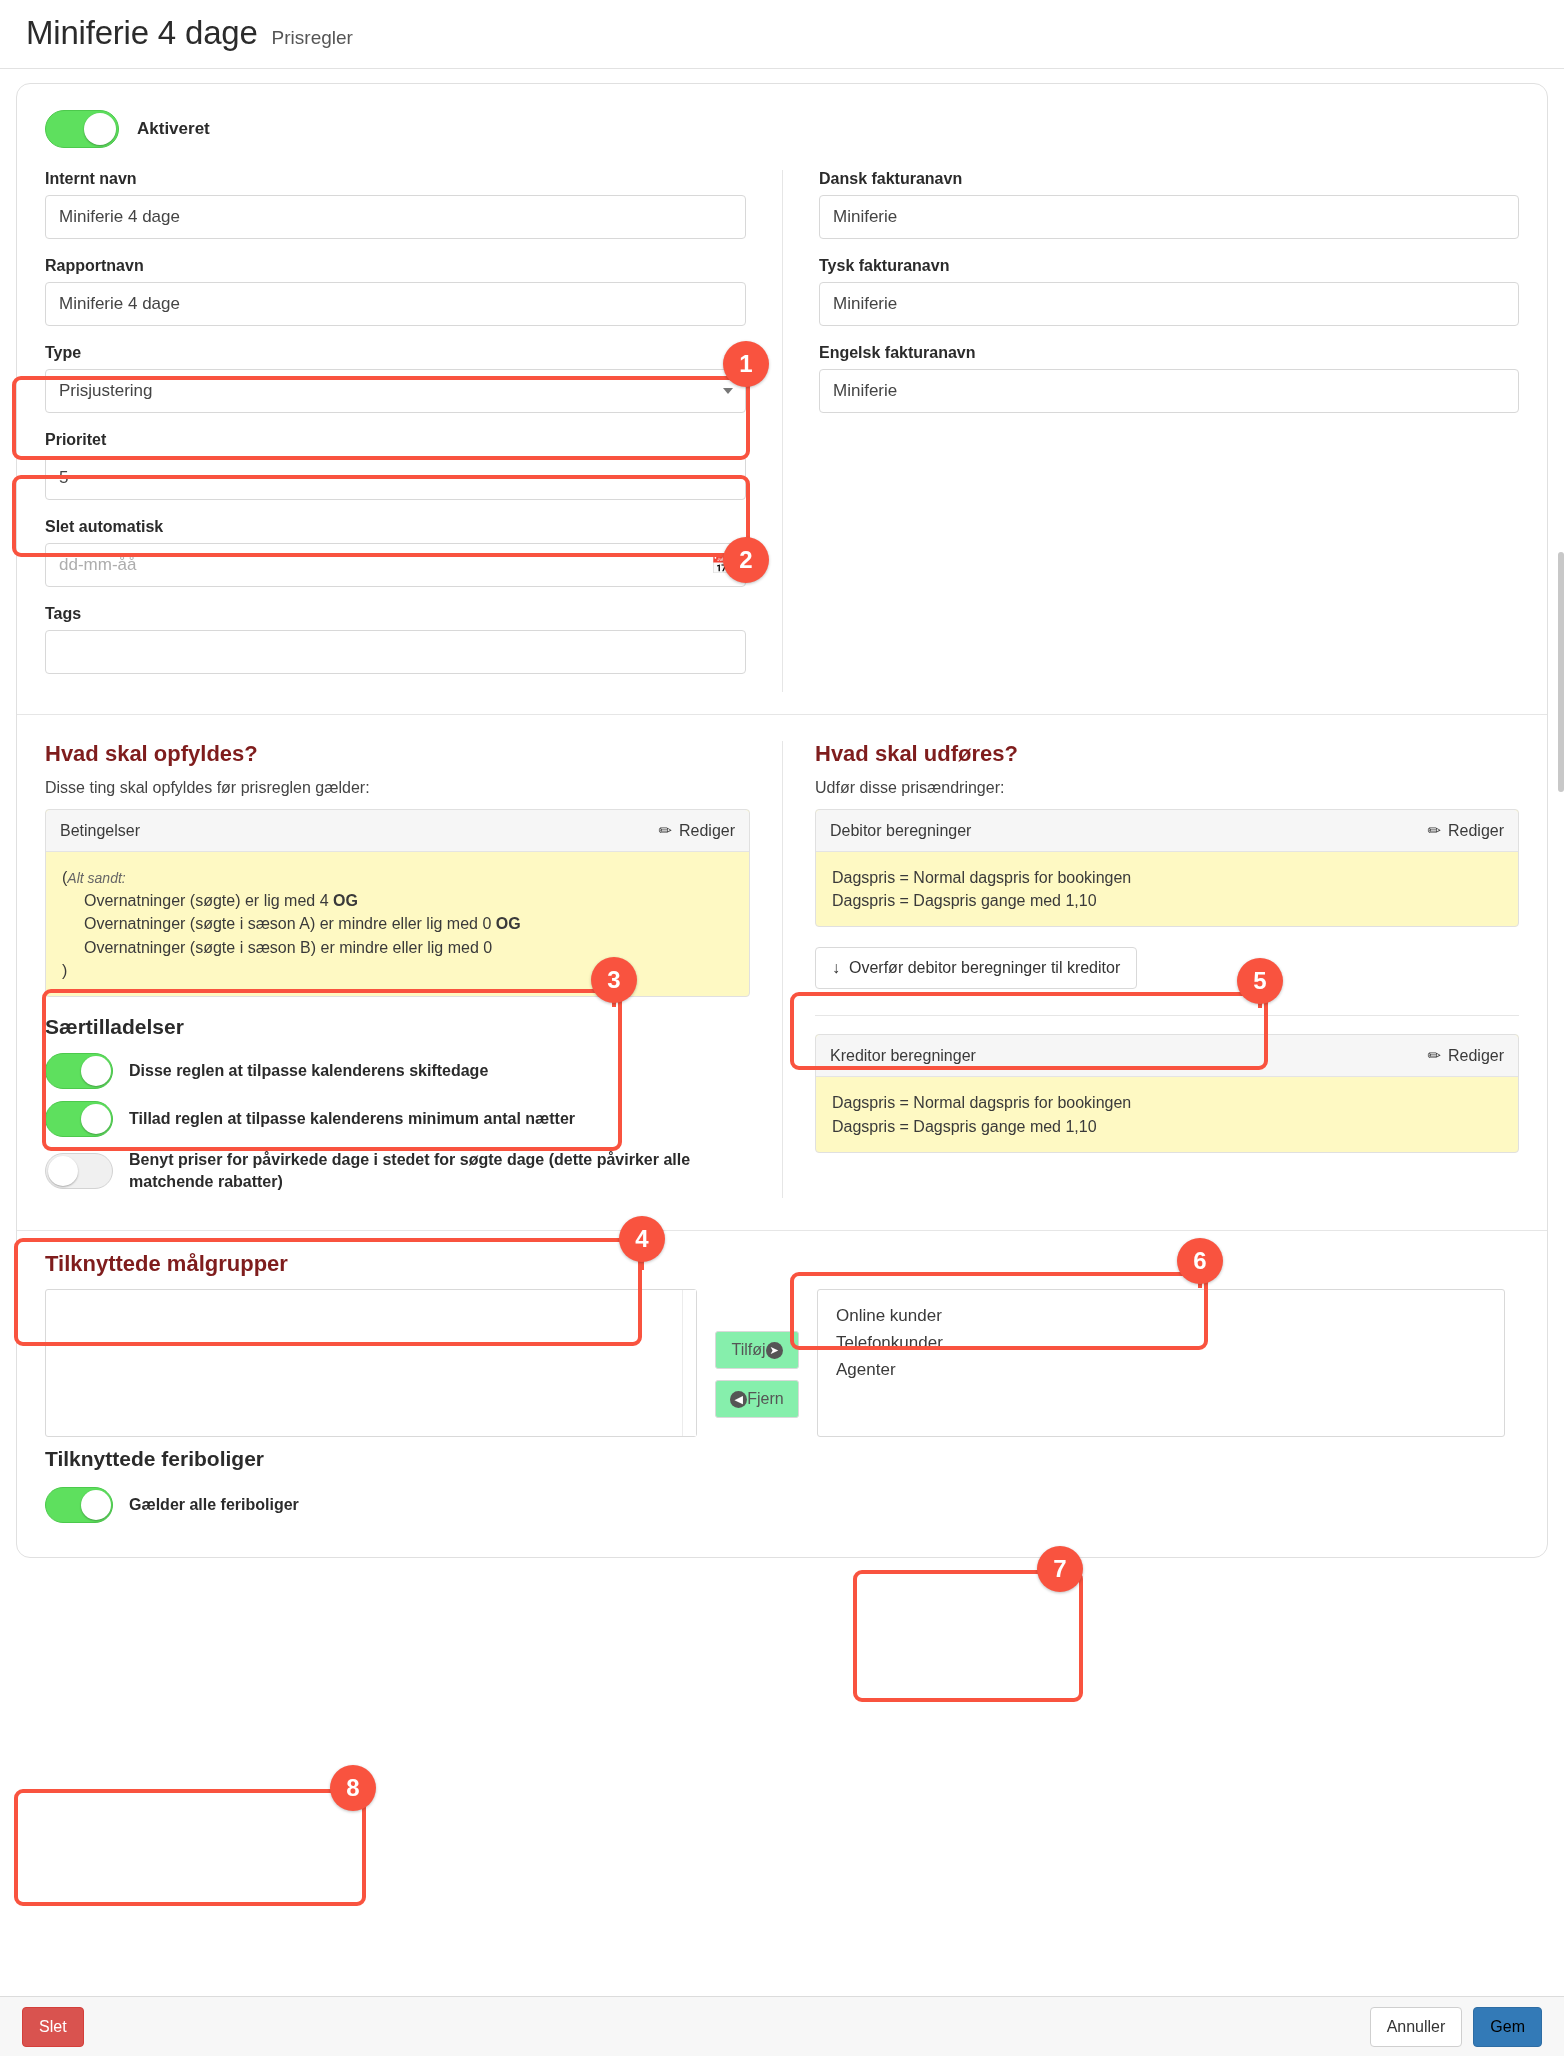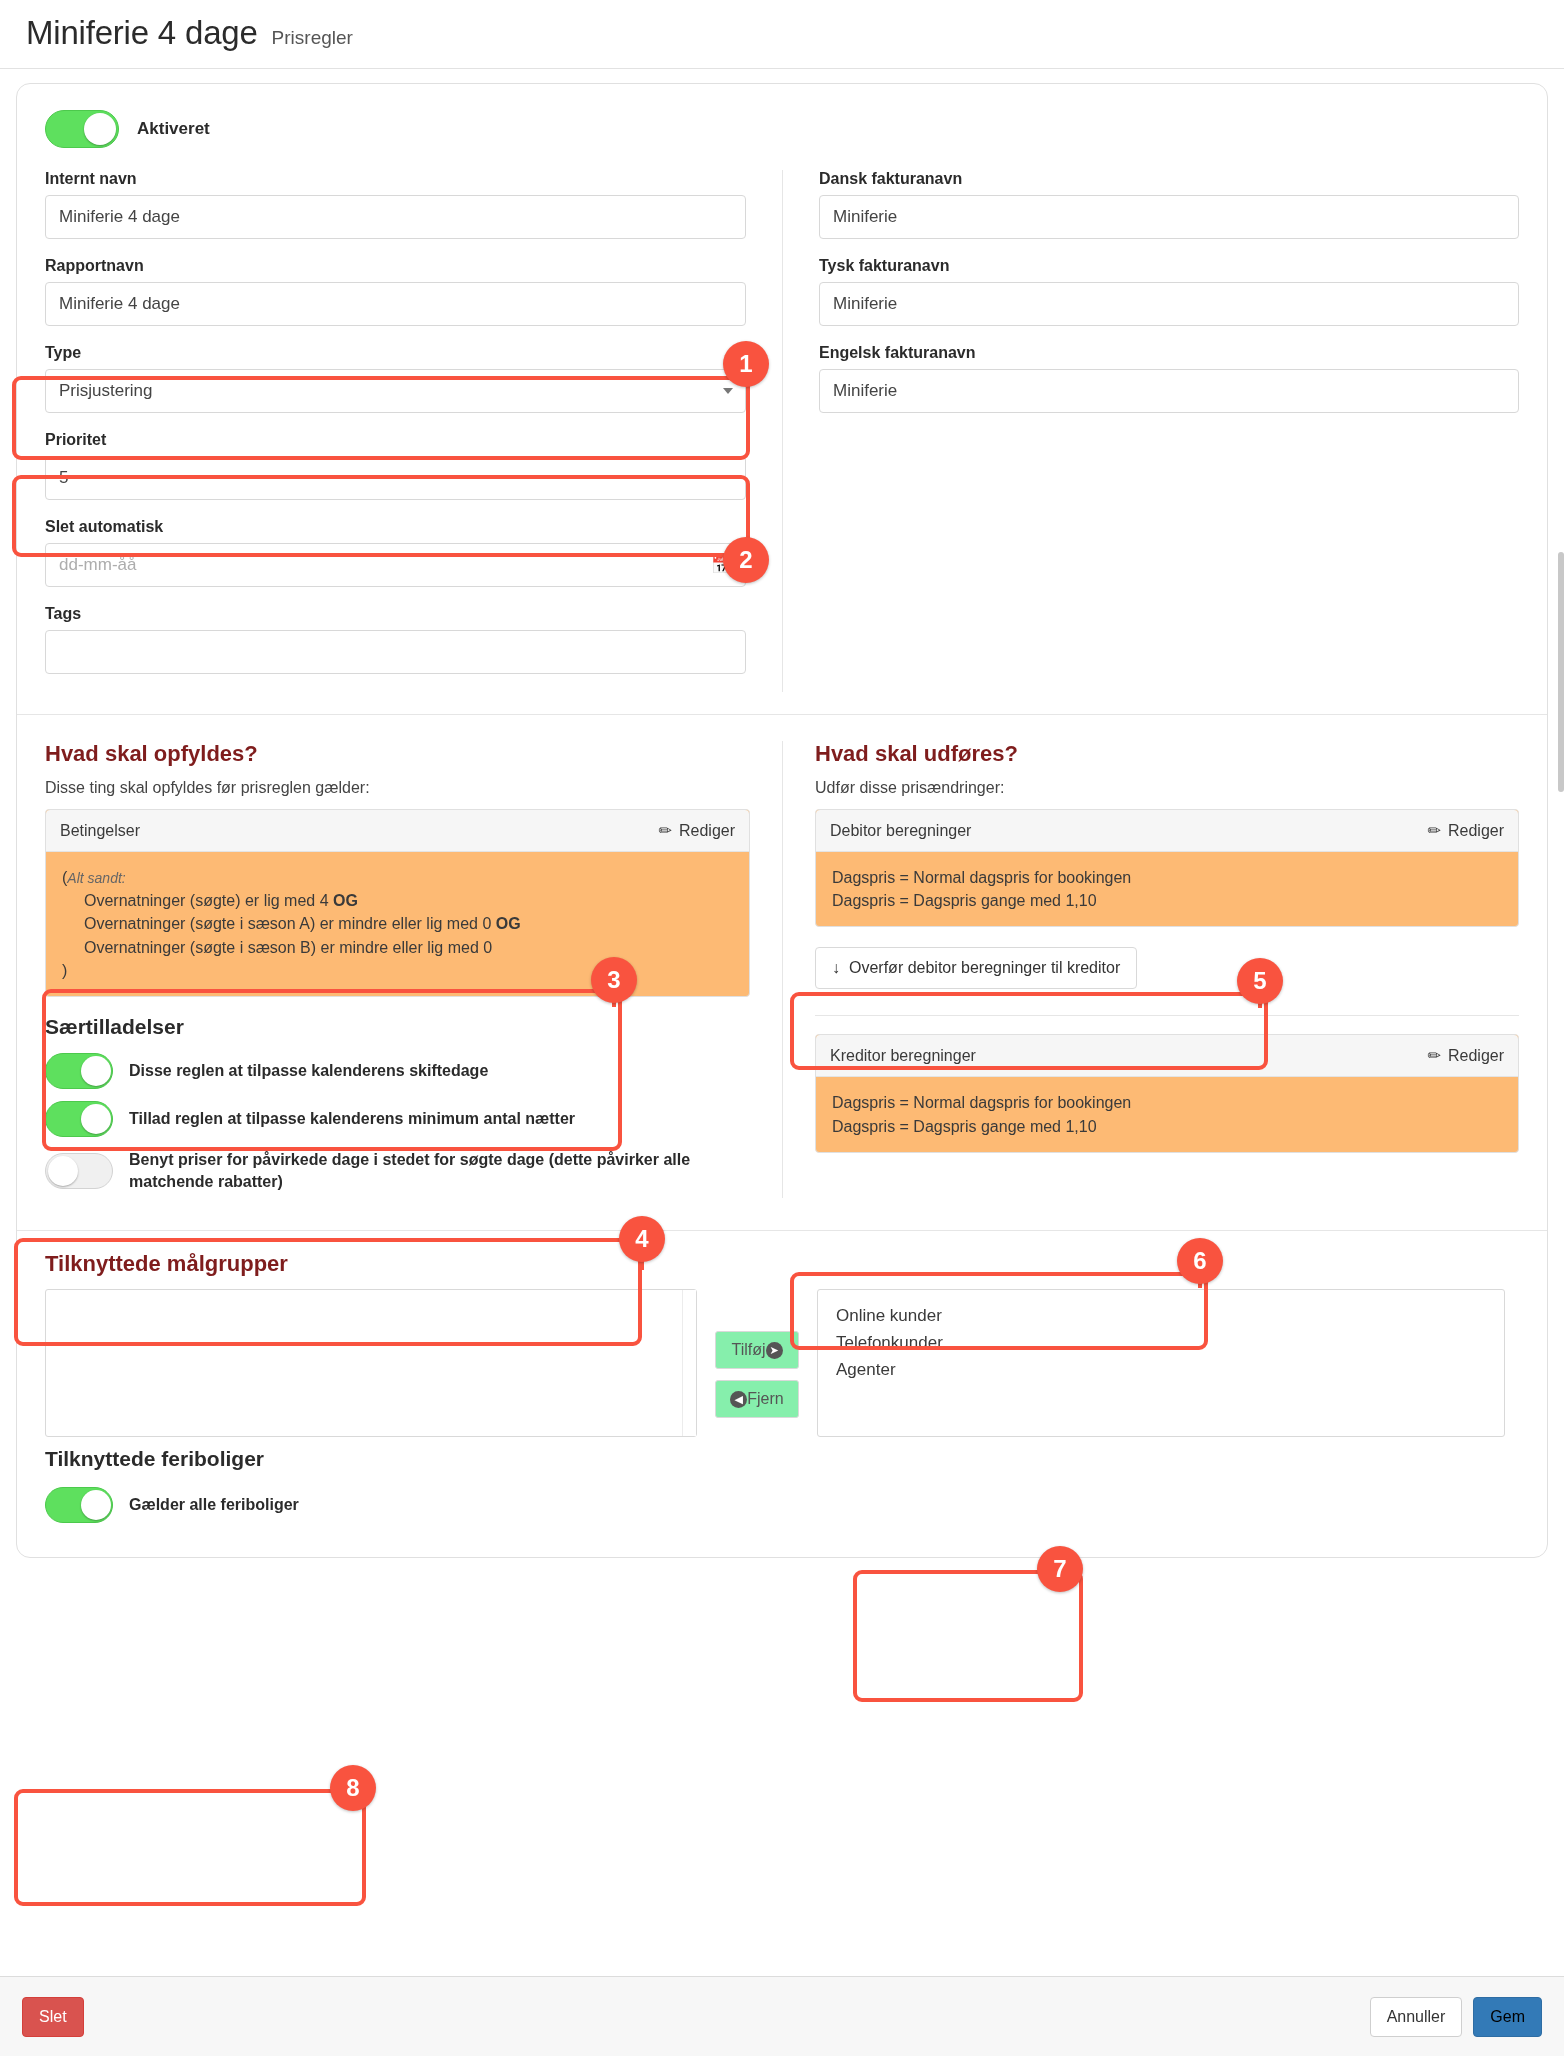--- a/index.html
+++ b/index.html
@@ -71,21 +71,21 @@
   .divider { height:1px; background:#e6e6e6; margin:22px 0 0 0; }
 
   
   .mid-grid { display:flex; padding:26px 28px 10px 28px; }
   .mid-col { width:50%; }
   .mid-col.left { padding-right:32px; }
   .mid-col.right { padding-left:32px; border-left:1px solid #e6e6e6; }
   .sec-title { font-size:22px; font-weight:bold; color:#7f1d1d; margin:0 0 12px 0; }
   .sec-sub { font-size:16px; color:#444; margin:0 0 12px 0; }
 
-  .panel { border:1px solid #e0e0e0; border-radius:4px; background:#fdba74; margin-bottom:18px; }
+  .panel { border:1px solid #e0e0e0; border-radius:4px; background:#fef9c3; margin-bottom:18px; }
   .panel-head {
     background:#f6f6f6; border-bottom:1px solid #e4e4e4;
     padding:11px 14px; display:flex; align-items:center; justify-content:space-between;
     font-size:16px; color:#3a3a3a; border-radius:4px 4px 0 0;
   }
   .edit-btn { display:flex; align-items:center; gap:7px; font-size:16px; color:#3a3a3a; }
   .panel-body { padding:14px 16px; font-size:16px; color:#3a3a3a; line-height:1.45; }
   .cond-italic { font-style:italic; font-size:14px; color:#666; }
   .indent { padding-left:22px; }
   .bold { font-weight:bold; }
@@ -114,21 +114,21 @@
                padding:9px 14px; font-size:16px; color:#555; display:flex; align-items:center; gap:0;
                min-width:84px; justify-content:center; }
   .circ { display:inline-flex; align-items:center; justify-content:center;
           width:17px;height:17px;border-radius:50%;background:#555;color:#fff;font-size:11px; }
 
   .ferie-block { padding:10px 28px 28px 28px; }
   .ferie-title { font-size:21px; font-weight:bold; color:#2b2b2b; margin:0 0 10px 0; }
 
   
   .footer {
-    position:absolute; left:0; right:0; bottom:0; height:80px;
+    position:absolute; left:0; right:0; bottom:0; height:60px;
     border-top:1px solid #dcdcdc; background:#f7f7f7;
     display:flex; align-items:center; padding:0 22px;
   }
   .btn { border-radius:4px; padding:10px 16px; font-size:16px; border:1px solid transparent; }
   .btn-danger { background:#d9534f; border-color:#d43f3a; color:#fff; }
   .btn-default { background:#fff; border-color:#cfcfcf; color:#333; }
   .btn-primary { background:#337ab7; border-color:#2e6da4; color:#000000; }
   .spacer { flex:1; }
   .footer .right-group { display:flex; gap:11px; }
 

